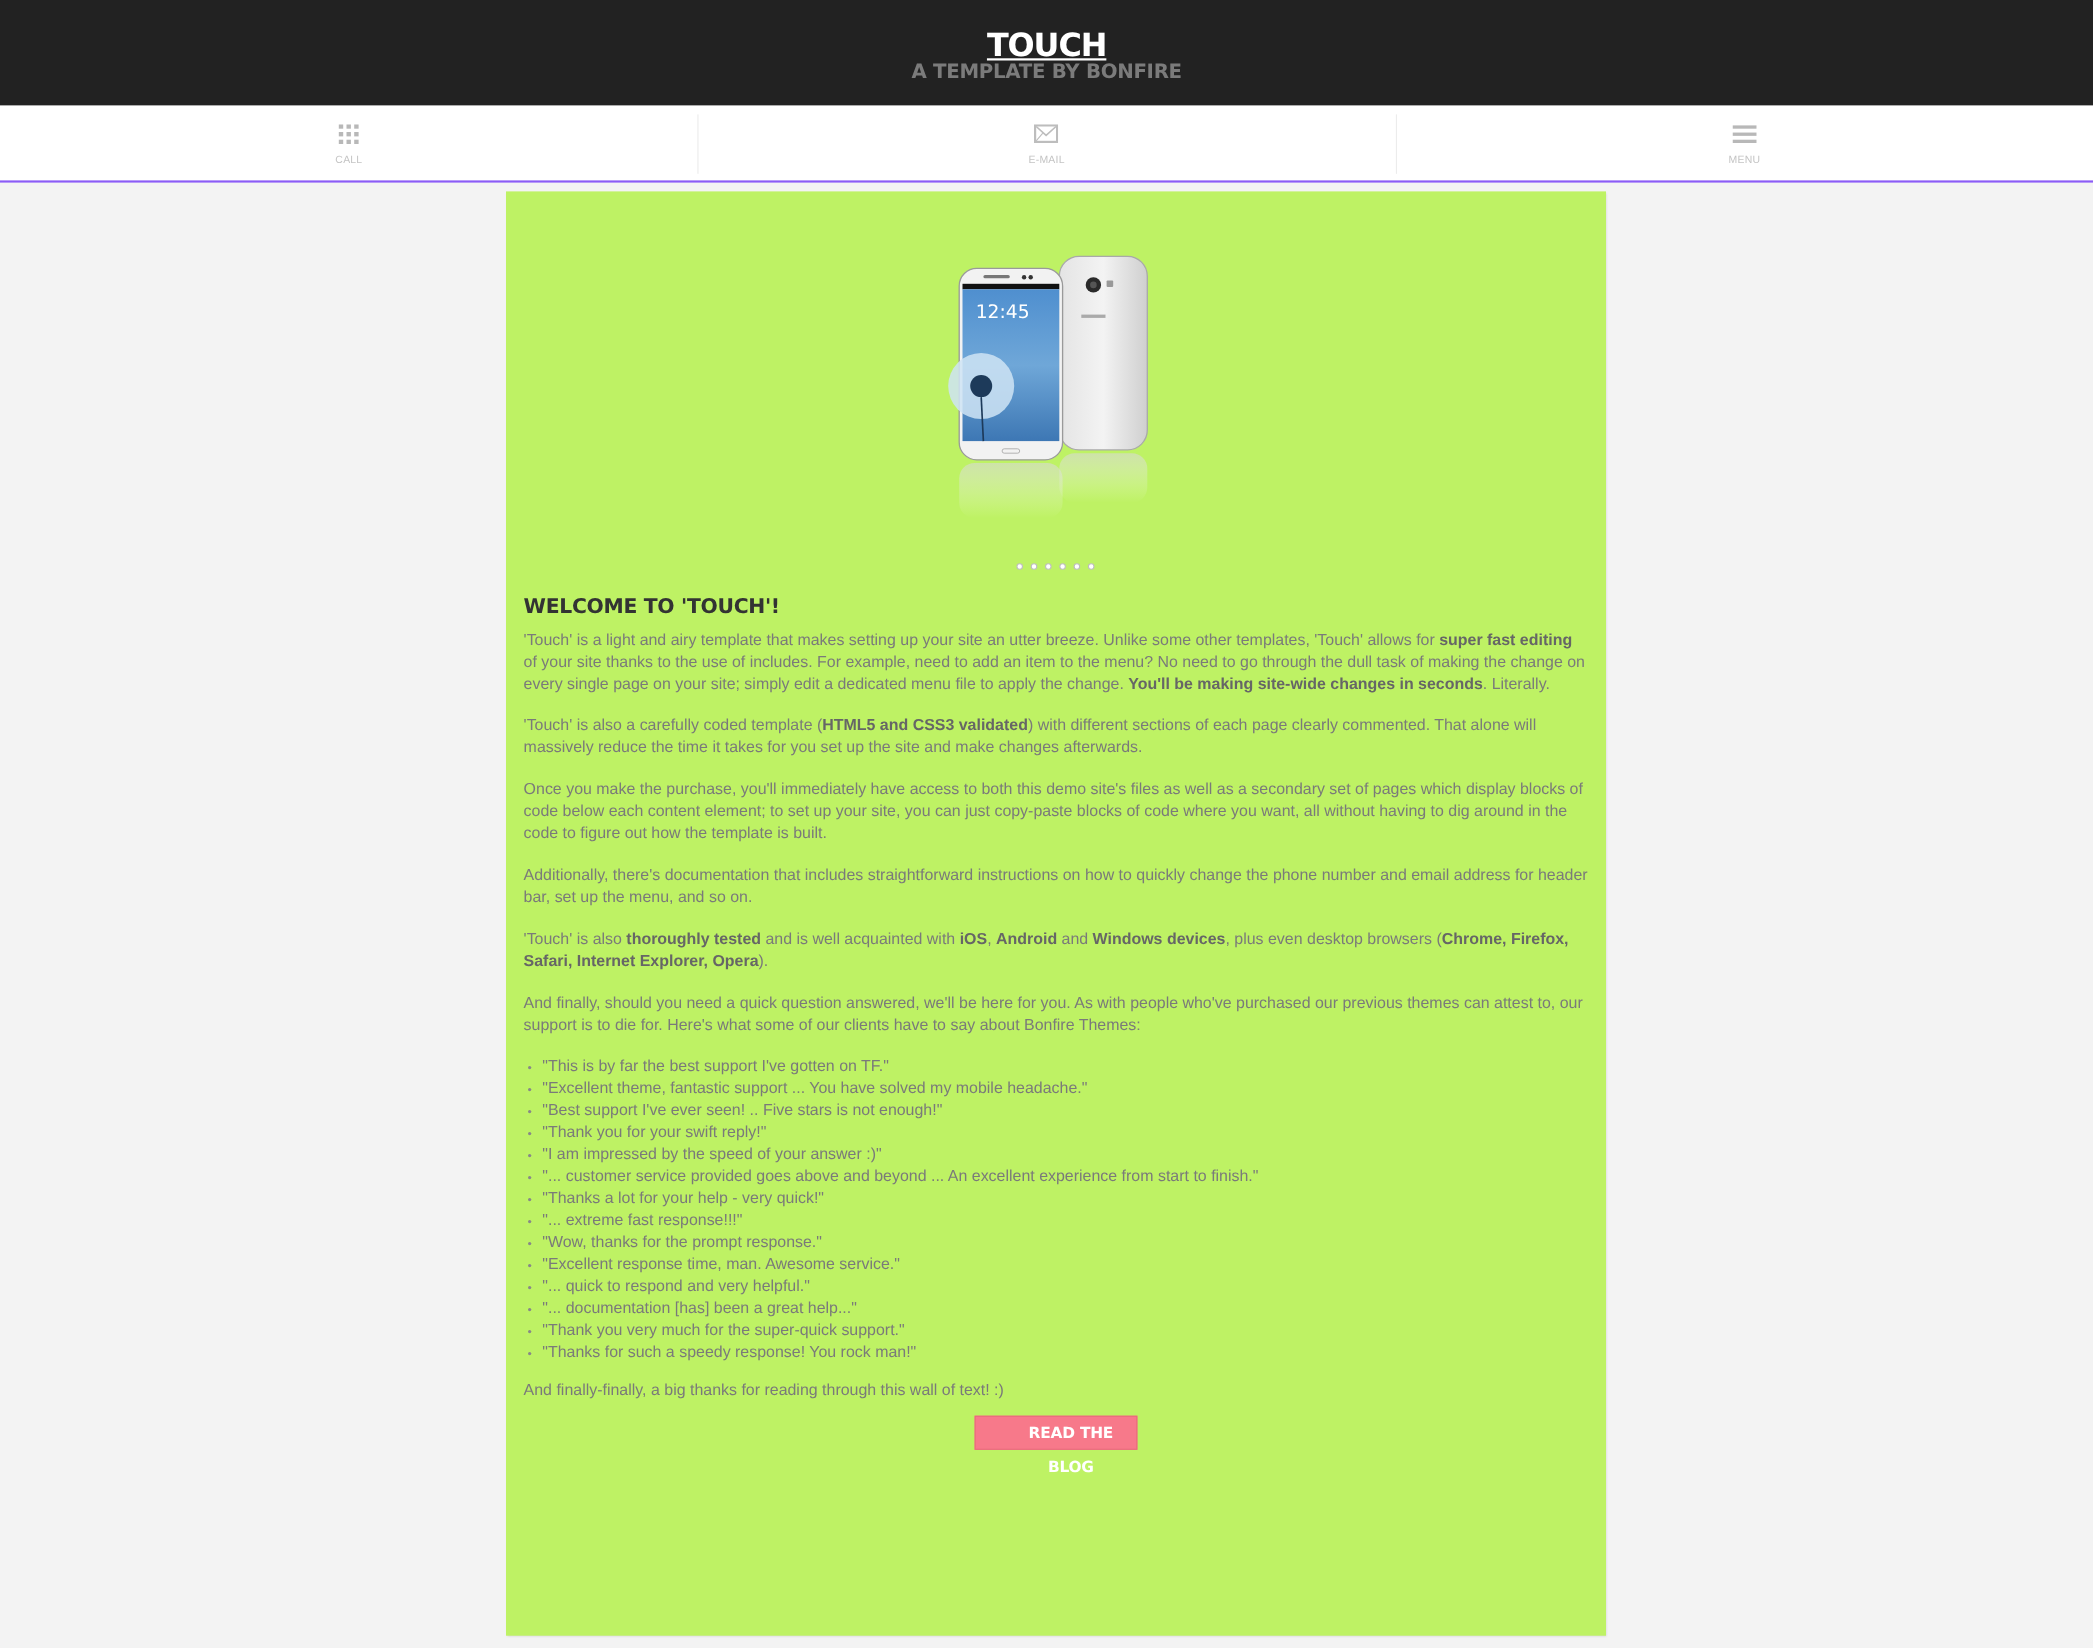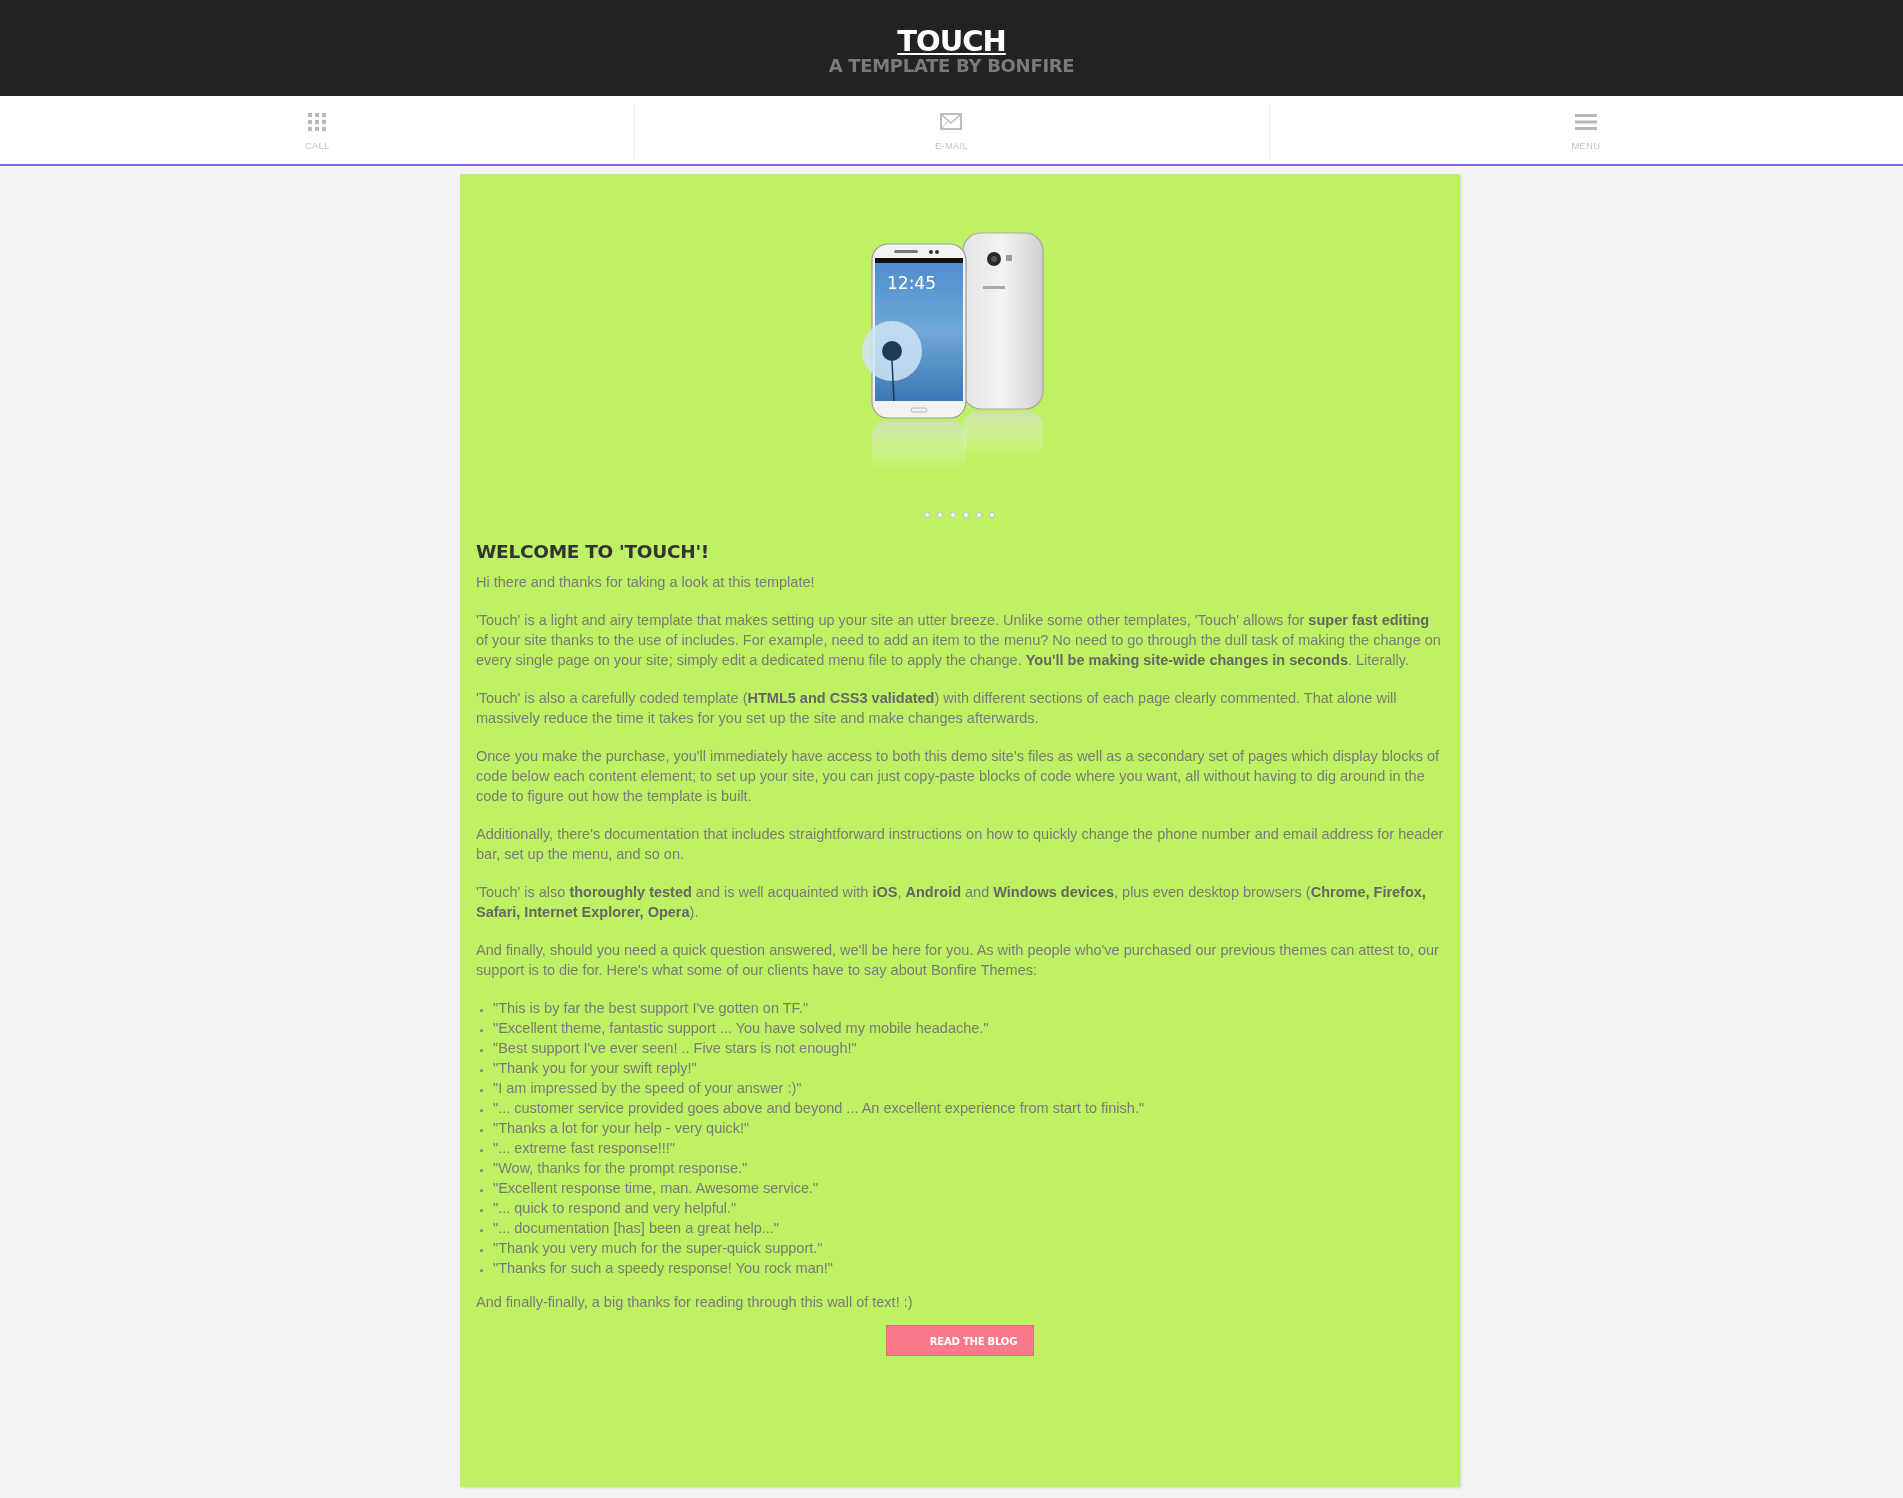--- a/index.html
+++ b/index.html
@@ -79,21 +79,21 @@
   }
   .article p { margin: 0 0 18px 0; }
   .article b { color: #666666; font-weight: bold; }
   .article ul { margin: 0 0 14px 0; padding-left: 17px; list-style: disc; }
   .article li { line-height: 20px; }
   .article li::marker { color: #888; font-size: 11px; }
   .cta-wrap { text-align: center; margin-top: 13px; }
   .cta-button {
     display: inline-block; width: 148px; height: 31px; line-height: 31px;
     background: #f7798a; color: #ffffff; border: 1px solid #e96a7c;
-    font-family: "DejaVu Sans", sans-serif; font-weight: bold; font-size: 10px;
+    font-family: "DejaVu Sans", sans-serif; font-weight: bold; font-size: 14px;
     letter-spacing: -0.2px; cursor: pointer; text-align: center; padding-left: 27px;
   }
 </style>
 </head>
 <body>
 
 <header class="site-header">
   <div class="site-title">TOUCH</div>
   <div class="site-subtitle">A TEMPLATE BY BONFIRE</div>
 </header>
@@ -182,21 +182,20 @@
       <span class="dot"></span>
       <span class="dot"></span>
       <span class="dot"></span>
       <span class="dot"></span>
       <span class="dot"></span>
     </div>
   </section>
 
   <article class="article">
     <h1>WELCOME TO 'TOUCH'!</h1>
-    <p>Hi there and thanks for taking a look at this template!</p>
     <p><span>'Touch' is a light and airy template that makes setting up your site an utter breeze. Unlike some other templates, 'Touch' allows for </span><b>super fast editing</b><span> of your site thanks to the use of includes. For example, need to add an item to the menu? No need to go through the dull task of making the change on every single page on your site; simply edit a dedicated menu file to apply the change. </span><b>You'll be making site-wide changes in seconds</b><span>. Literally.</span></p>
     <p><span>'Touch' is also a carefully coded template (</span><b>HTML5 and CSS3 validated</b><span>) with different sections of each page clearly commented. That alone will massively reduce the time it takes for you set up the site and make changes afterwards.</span></p>
     <p>Once you make the purchase, you'll immediately have access to both this demo site's files as well as a secondary set of pages which display blocks of code below each content element; to set up your site, you can just copy-paste blocks of code where you want, all without having to dig around in the code to figure out how the template is built.</p>
     <p>Additionally, there's documentation that includes straightforward instructions on how to quickly change the phone number and email address for header bar, set up the menu, and so on.</p>
     <p><span>'Touch' is also </span><b>thoroughly tested</b><span> and is well acquainted with </span><b>iOS</b><span>, </span><b>Android</b><span> and </span><b>Windows devices</b><span>, plus even desktop browsers (</span><b>Chrome, Firefox, Safari, Internet Explorer, Opera</b><span>).</span></p>
     <p>And finally, should you need a quick question answered, we'll be here for you. As with people who've purchased our previous themes can attest to, our support is to die for. Here's what some of our clients have to say about Bonfire Themes:</p>
     <ul>
       <li>"This is by far the best support I've gotten on TF."</li>
       <li>"Excellent theme, fantastic support ... You have solved my mobile headache."</li>
       <li>"Best support I've ever seen! .. Five stars is not enough!"</li>

